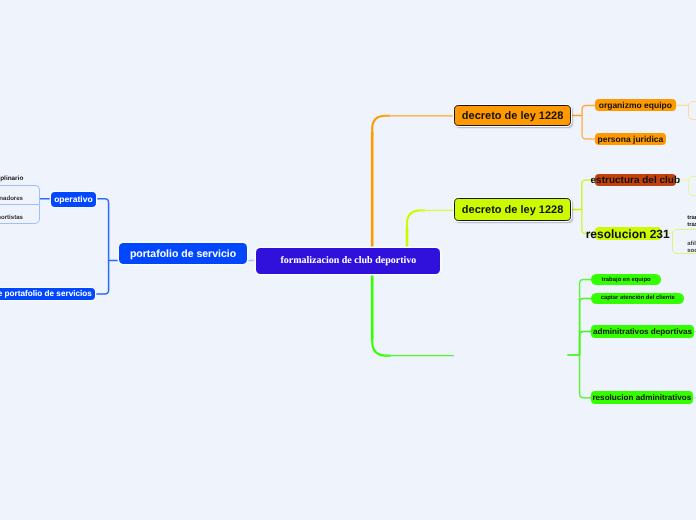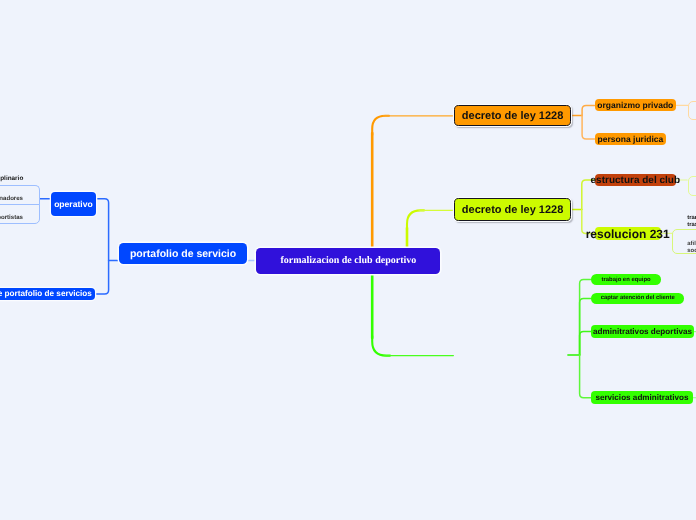--- a/index.html
+++ b/index.html
@@ -15,21 +15,21 @@
 
   
   .root{left:256.2px;top:247.6px;width:184.3px;height:26.1px;background:#3011db;
         border-radius:4.5px;color:#fff;font-family:"Liberation Serif",serif;
         font-weight:700;font-size:10px;box-shadow:0 0 0 1.6px #fbfcff;}
 
   
   .n-portafolio{left:119px;top:243px;width:128px;height:20.5px;background:#0047ff;
         border-radius:4.5px;color:#fff;font-weight:700;font-size:10.5px;
         box-shadow:0 0 0 1.5px #fbfcff;}
-  .n-operativo{left:50.6px;top:191.6px;width:45.6px;height:24px;background:#0047ff;
+  .n-operativo{left:50.6px;top:191.6px;width:45.6px;height:15px;background:#0047ff;
         border-radius:4px;color:#fff;font-weight:700;font-size:8.55px;
         box-shadow:0 0 0 1.3px #fbfcff;}
   .n-tipos{left:-32.3px;top:287.6px;width:127.3px;height:12.7px;background:#0047ff;
         border-radius:4px;color:#fff;font-weight:700;font-size:8.2px;
         box-shadow:0 0 0 1.3px #fbfcff;}
 
   
   .leafgrp{position:absolute;left:-60px;top:185px;width:100.2px;height:39px;}
   .leafbox{position:absolute;left:0;box-sizing:border-box;width:100.2px;height:19.4px;
         border:1px solid #9dbeff;display:flex;align-items:center;
@@ -131,36 +131,36 @@
 <div class="node n-tipos">tipos de portafolio de servicios</div>
 
 <div class="leaftitle">multidisciplinario</div>
 <div class="leafgrp">
   <div class="leafbox b1">entrenadores</div>
   <div class="leafsep"></div>
   <div class="leafbox b2">deportistas</div>
 </div>
 
 <div class="node n-decreto1">decreto de ley 1228</div>
-<div class="node n-organizmo">organizmo privado</div>
+<div class="node n-organizmo">organizmo equipo</div>
 <div class="node n-personaj">persona juridica</div>
 <div class="ob" style="left:687.6px;top:101.4px;width:40px;height:19px;border-color:#ffd9a0;"></div>
 
 <div class="node n-decreto2">decreto de ley 1228</div>
 <div class="node n-estructura">estructura del club</div>
 <div class="node n-resolucion">resolucion 231</div>
 <div class="ob" style="left:687.5px;top:176px;width:40px;height:19.9px;border-color:#e3fa94;"></div>
 <div class="ob" style="left:671.7px;top:229.2px;width:50px;height:25px;border-color:#d8f779;"></div>
 <div class="rtitle" style="left:687.3px;top:214.6px;">
   <div>transferencia</div>
   <div>traspaso</div>
 </div>
 <div class="rleaf" style="left:687.3px;top:240.6px;">
   <div>afiliacion</div>
   <div>socios</div>
 </div>
 
 <div class="node n-trabajo">trabajo en equipo</div>
 <div class="node n-captar">captar atención del cliente</div>
 <div class="node n-instal">adminitrativos deportivas</div>
-<div class="node n-servadm">servicios adminitrativos</div>
+<div class="node n-servadm">resolucion adminitrativos</div>
 
 </div>
 
 </body></html>

